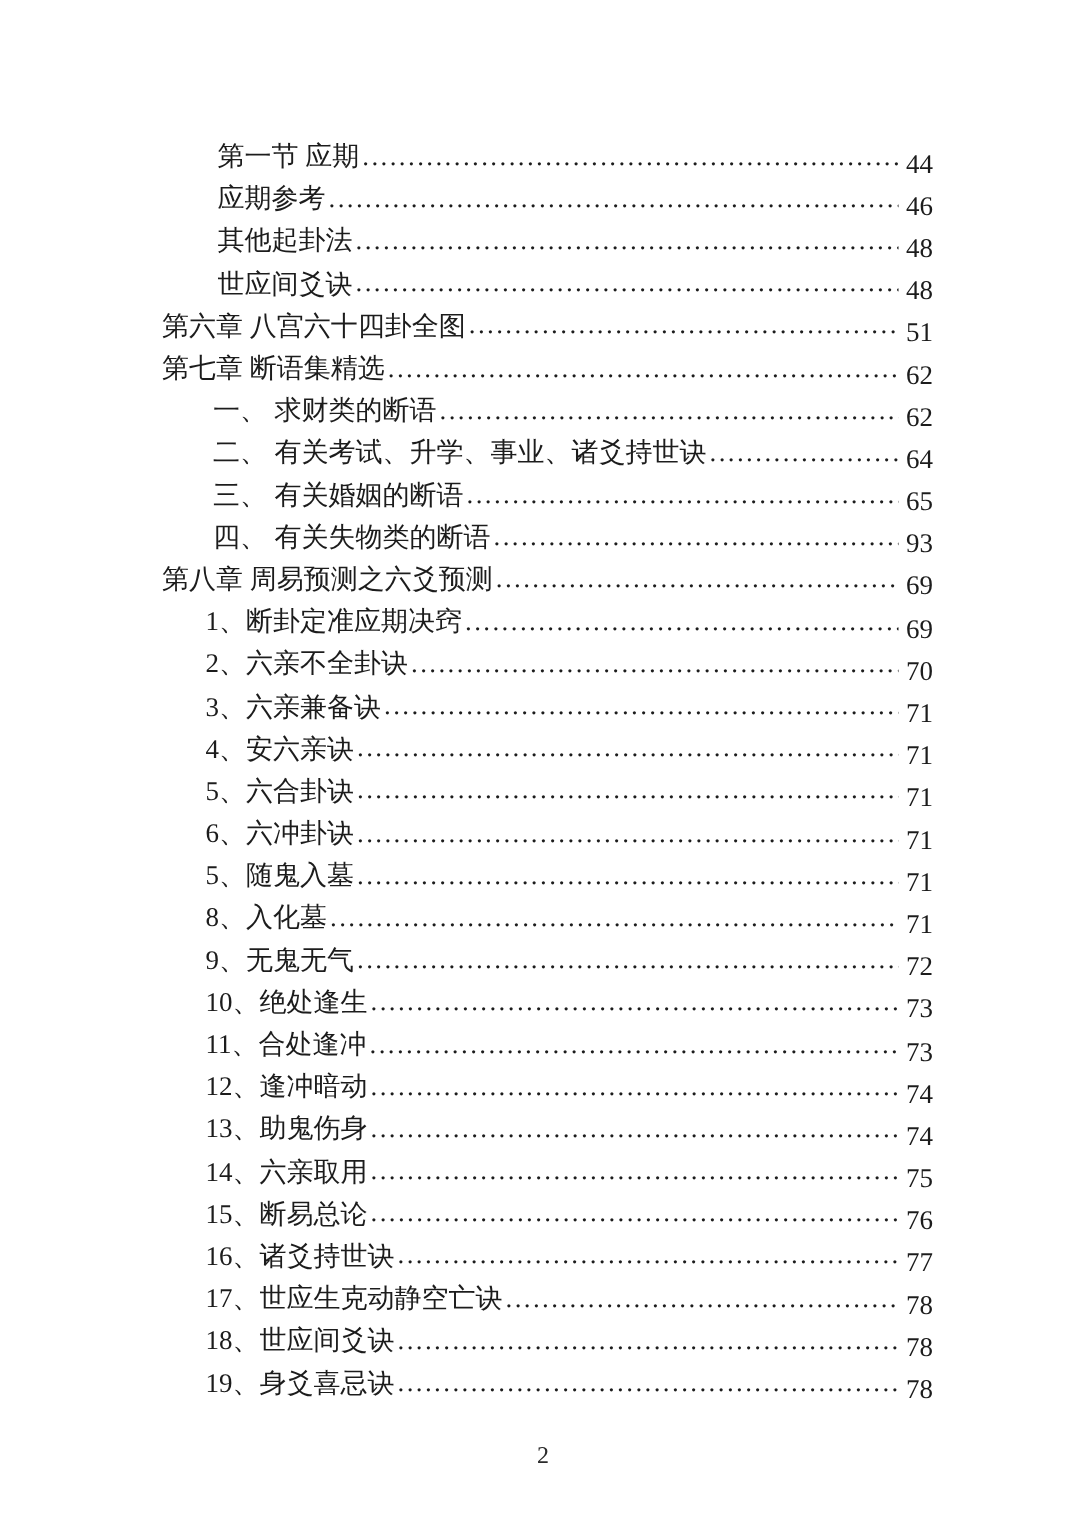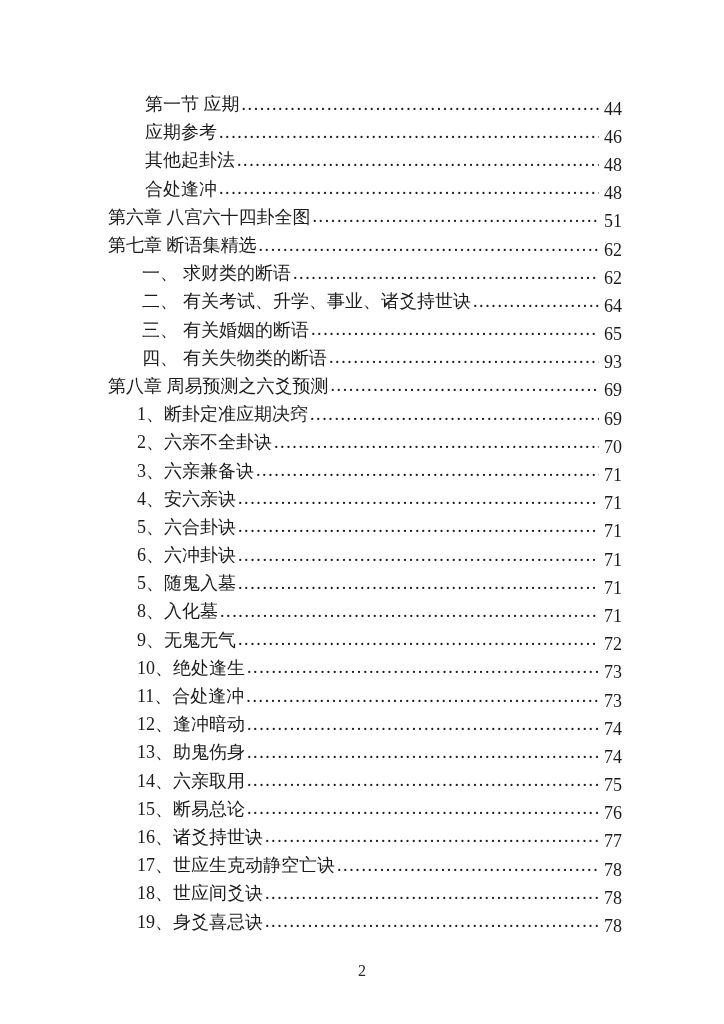--- a/index.html
+++ b/index.html
@@ -49,21 +49,21 @@
     <span class="pagenum">46</span>
   </div>
       <div class="row lv-section">
 
     <span class="title">其他起卦法</span>
     <span class="dots"></span>
     <span class="pagenum">48</span>
   </div>
       <div class="row lv-section">
 
-    <span class="title">合处逢冲</span>
+    <span class="title">世应间爻诀</span>
     <span class="dots"></span>
     <span class="pagenum">48</span>
   </div>
       <div class="row lv-chapter">
 
     <span class="title">第六章 八宫六十四卦全图</span>
     <span class="dots"></span>
     <span class="pagenum">51</span>
   </div>
       <div class="row lv-chapter">

